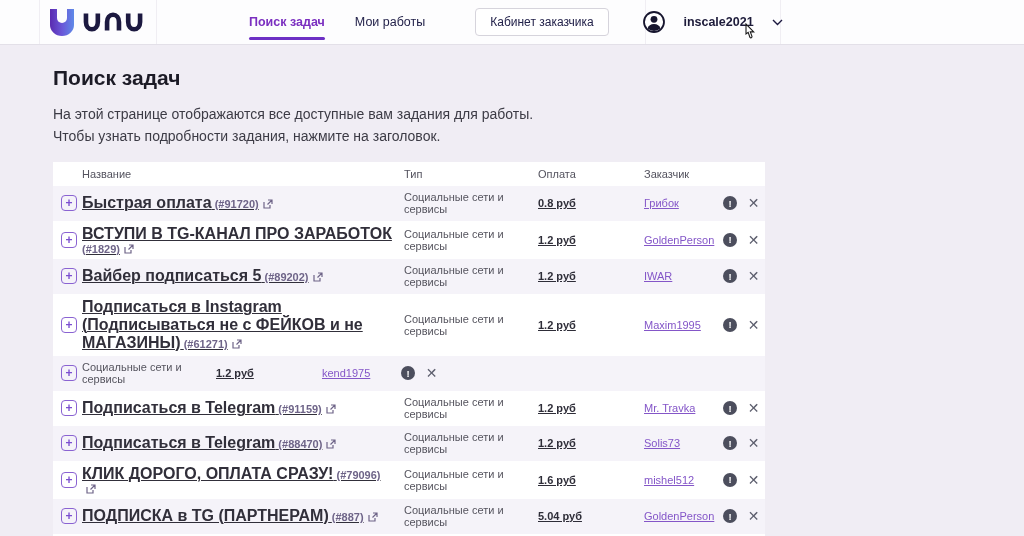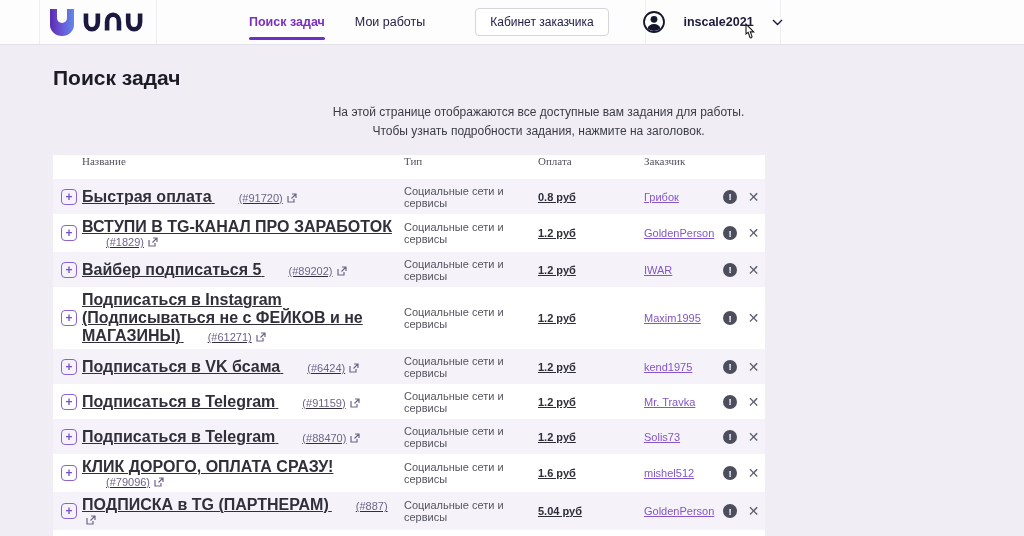--- a/index.html
+++ b/index.html
@@ -45,30 +45,30 @@
     position:absolute; left:645px; top:0; height:100%; width:136px;
     border-left:1px solid #f0eef3; border-right:1px solid #f0eef3;
     display:flex; align-items:center; justify-content:center; gap:18px;
     cursor:pointer;
   }
   .username { font-size:12.5px; font-weight:bold; color:#1d1b3a; }
   .cursor-overlay { position:absolute; left:741px; top:23px; z-index:50; }
 
   
   .page-title { margin:21px 0 0 53px; font-size:21px; font-weight:bold; color:#1c1b26; }
-  .page-desc { margin:13px 0 0 53px; font-size:12px; color:#3c3b45; line-height:1.6;text-align:center; }
+  .page-desc { margin:13px 0 0 53px; font-size:14px; color:#3c3b45; line-height:1.6; }
 
   
   .card {
     margin:14px 0 0 53px; width:712px;
     background:#fff; padding-bottom:6px;
   }
   .thead {
-    display:flex; align-items:flex-start; height:24px;
-    font-size:11px; color:#53525e;font-family:Liberation Serif, serif;
+    display:flex; align-items:center; height:24px;
+    font-size:11px; color:#53525e;
   }
   .c-expand { width:29px; flex:none; display:flex; justify-content:flex-start; }
   .c-title  { width:322px; flex:none; padding-right:12px; }
   .c-type   { width:134px; flex:none; }
   .c-price  { width:106px; flex:none; }
   .c-cust   { width:74px;  flex:none; }
   .c-warn   { width:24px;  flex:none; display:flex; justify-content:center; }
   .c-close  { width:23px;  flex:none; display:flex; justify-content:center; }
 
   .task-row { display:flex; align-items:center; min-height:35px; padding:4px 0; font-size:11px; }
@@ -76,21 +76,21 @@
 
   .plus-box {
     width:16px; height:16px; margin-left:8px;
     border:1.5px solid #8a63d2; border-radius:4px;
     color:#7b4fd0; font-size:12px; font-weight:bold; line-height:1;
     display:flex; align-items:center; justify-content:center;
     cursor:pointer; background:transparent;
   }
   .task-link { color:#312f3a; text-decoration:underline; cursor:pointer; }
   .task-title { font-weight:bold; font-size:16px; }
-  .task-num { font-weight:normal; font-size:11px; color:#6e6488;margin-left:24px; }
+  .task-num { font-weight:bold; font-size:11px; color:#6e6488; }
   .ext-icon { margin-left:4px; vertical-align:-1px; cursor:pointer; }
   .type-text { color:#55545e; }
   .price-text { font-weight:bold; color:#2e2d38;text-decoration:underline; }
   .cust-link { color:#8456c8; text-decoration:underline; cursor:pointer; }
   .warn-badge {
     width:14px; height:14px; border-radius:50%;
     background:#4c4e5d; color:#fff; font-size:9.5px; font-weight:bold;
     display:flex; align-items:center; justify-content:center; cursor:pointer;
   }
   .close-x { color:#5d5f6e; font-size:14px; line-height:1; cursor:pointer; }
@@ -291,29 +291,20 @@
       <span class="warn-badge">!</span>
     </div>
     <div class="c-close">
       <span class="close-x">✕</span>
     </div>
   </div>
       <div class="task-row striped">
     <div class="c-expand">
       <span class="plus-box">+</span>
     </div>
-    <div class="c-title">
-      <a class="task-link"><span class="task-title">Подписаться в VK бсама</span>
-        <span class="task-num">(#6424)</span></a><span class="ext-icon" style="display:inline-flex;">
-        <svg width="10" height="10" viewBox="0 0 10 10">
-          <path d="M1 3 v6 h6 v-3" fill="none" stroke="#6e6488" stroke-width="1.2"></path>
-          <path d="M5 1 h4 v4 M9 1 L4.5 5.5" fill="none" stroke="#6e6488" stroke-width="1.2"></path>
-        </svg>
-      </span>
-    </div>
     <div class="c-type">
       <span class="type-text">Социальные сети и сервисы</span>
     </div>
     <div class="c-price">
       <span class="price-text">1.2 руб</span>
     </div>
     <div class="c-cust">
       <a class="cust-link">kend1975</a>
     </div>
     <div class="c-warn">

